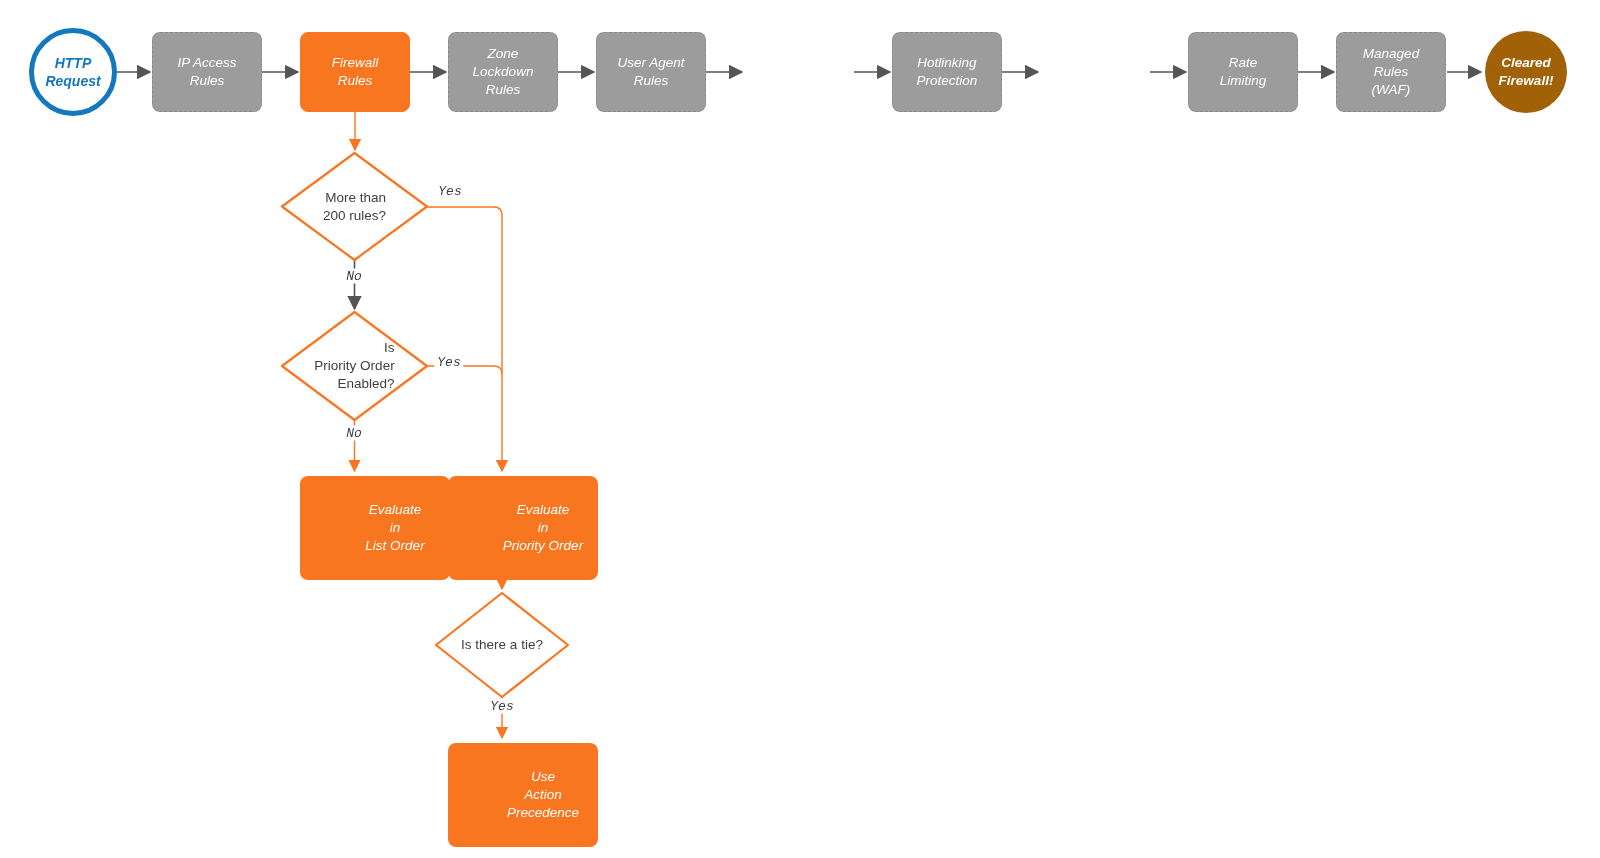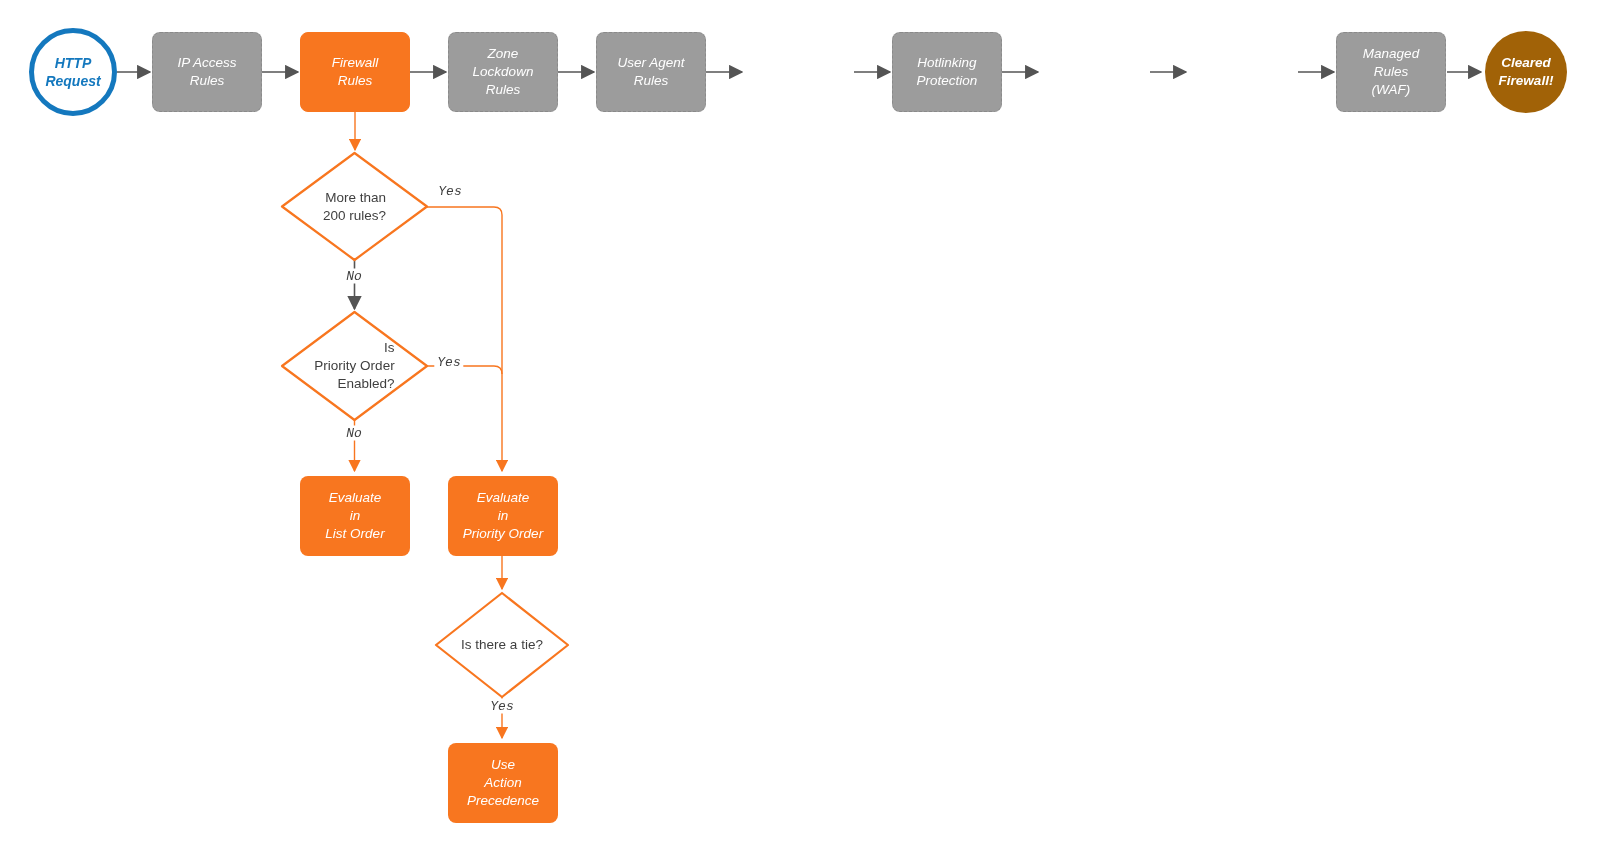--- a/index.html
+++ b/index.html
@@ -10,23 +10,23 @@
   .edges{position:absolute;left:0;top:0;}
   .pbox{
     position:absolute;top:32px;width:110px;height:80px;border-radius:8px;
     box-sizing:border-box;display:flex;align-items:center;justify-content:center;
     text-align:center;font-style:italic;font-size:13.5px;line-height:1.32;
     color:#ffffff;white-space:pre-line;
   }
   .gray{background:#9C9C9C;border:1px dashed #8A8A8A;}
   .orangebox{background:#F8761F;border:1px solid #F8761F;}
   .action{
-    position:absolute;width:110px;height:80px;border-radius:8px;background:#F8761F;
+    position:absolute;width:110px;height:104px;border-radius:8px;background:#F8761F;
     color:#ffffff;display:flex;align-items:center;justify-content:center;text-align:center;
-    font-style:italic;font-size:13.5px;line-height:1.32;white-space:pre-line;
+    font-style:italic;font-size:13.5px;line-height:1.32;white-space:pre-line;padding-left:40px;
   }
   .circle{
     position:absolute;border-radius:50%;display:flex;align-items:center;justify-content:center;
     text-align:center;font-weight:bold;font-style:italic;white-space:pre-line;
     box-sizing:border-box;line-height:1.3;
   }
   .start{left:29px;top:28px;width:88px;height:88px;background:#ffffff;border:5px solid #1478BE;color:#1478BE;font-size:14px;font-style:italic;}
   .end{left:1485px;top:31px;width:82px;height:82px;background:#a16207;color:#ffffff;font-size:13.5px;}
   .dlabel{
     position:absolute;transform:translate(-50%,-50%);text-align:right;color:#3F3F3F;
@@ -91,20 +91,22 @@
 Rules</div>
   <div class="pbox orangebox" style="left:300px">Firewall
 Rules</div>
   <div class="pbox gray" style="left:448px">Zone
 Lockdown
 Rules</div>
   <div class="pbox gray" style="left:596px">User Agent
 Rules</div>
   <div class="pbox gray" style="left:892px">Hotlinking
 Protection</div>
+  <div class="pbox gray" style="left:1188px">Rate
+Limiting</div>
   <div class="pbox gray" style="left:1336px">Managed
 Rules
 (WAF)</div>
 
   <div class="dlabel" style="left:354.5px;top:206.5px">More than
 200 rules?</div>
   <div class="dlabel" style="left:354.5px;top:366px">Is
 Priority Order
 Enabled?</div>
   <div class="dlabel" style="left:502px;top:645px">Is there a tie?</div>

